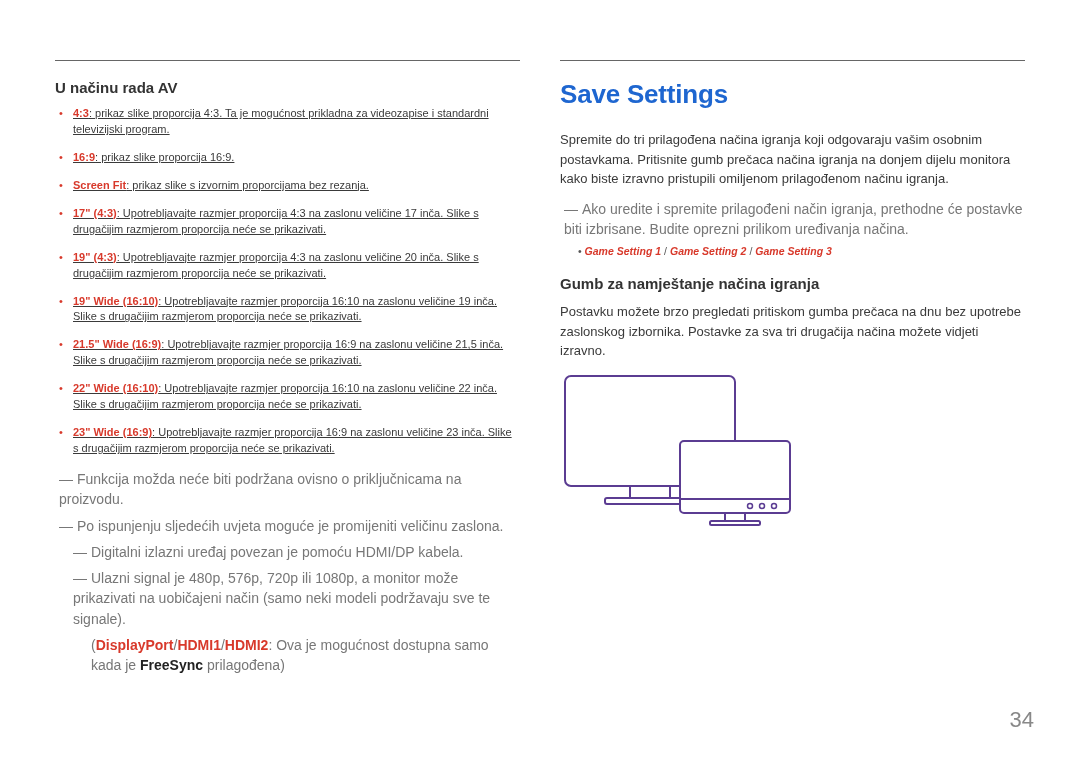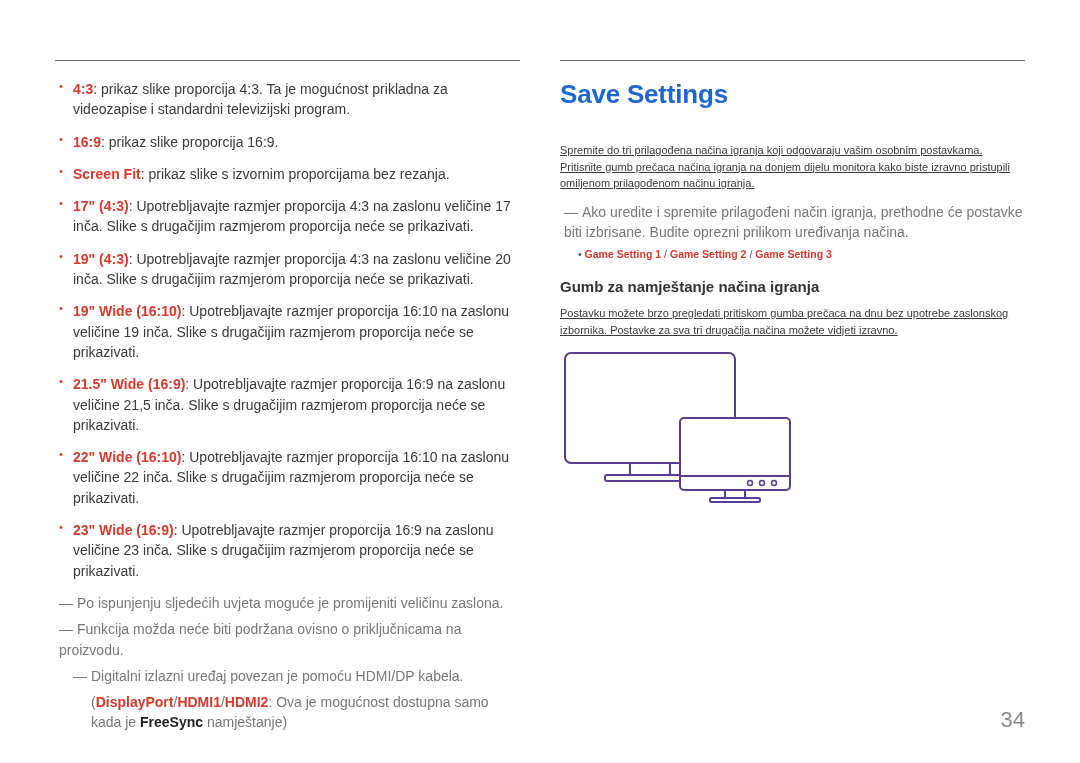--- a/index.html
+++ b/index.html
@@ -24,31 +24,32 @@
   .sub-heading {
     font-size: 15px;
     font-weight: 600;
     color: #333;
     margin-bottom: 10px;
   }
   .big-heading {
     font-size: 26px;
     font-weight: 600;
     color: #1e66d0;
-    margin-bottom: 32px;
+    margin-bottom: 20px;
     letter-spacing: -0.2px;
   }
   ul.bul { list-style: none; margin-left: 4px; }
   ul.bul > li {
     position: relative;
     padding-left: 14px;
-    font-size: 14px;
+    font-size: 11px;
     line-height: 1.45;
     margin-bottom: 12px;
     color: #3a3a3a;
+    text-decoration: underline;
   }
   ul.bul > li::before {
     content: "•";
     position: absolute;
     left: 0;
     top: 0;
     color: #d8392b;
     font-size: 11px;
   }
   .accent { color: #d8392b; font-weight: 600; }
@@ -56,66 +57,67 @@
   .tiny-note {
     font-size: 14px;
     color: #777;
     line-height: 1.45;
     margin-left: 4px;
     margin-bottom: 6px;
   }
   .tiny-note .dash { margin-right: 4px; }
   .tiny-sub { margin-left: 18px; }
   .para {
-    font-size: 11px;
+    font-size: 13px;
     line-height: 1.5;
     margin-bottom: 10px;
     color: #3a3a3a;
-    text-decoration: underline;
   }
   .options-line {
     font-size: 10.5px;
     margin-left: 18px;
     margin-bottom: 18px;
   }
-  .options-line .opt { color: #d8392b; font-weight: 600; }
+  .options-line .opt { color: #d8392b; font-weight: 600; font-style: italic; }
   .options-line .sep { color: #555; margin: 0 3px; }
   .illus {
     margin-top: 10px;
   }
   .page-num {
     position: absolute;
     bottom: 30px;
-    right: 55px;
+    right: 46px;
     font-size: 22px;
     color: #888;
   }
 </style>
 </head>
 <body>
 
 <div class="columns">
 
   <div class="col">
+    <div class="sub-heading">U načinu rada AV</div>
     <ul class="bul">
       <li><span class="accent">4:3</span><span>: prikaz slike proporcija 4:3. Ta je mogućnost prikladna za videozapise i standardni televizijski program.</span></li>
       <li><span class="accent">16:9</span><span>: prikaz slike proporcija 16:9.</span></li>
       <li><span class="accent">Screen Fit</span><span>: prikaz slike s izvornim proporcijama bez rezanja.</span></li>
       <li><span class="accent">17" (4:3)</span><span>: Upotrebljavajte razmjer proporcija 4:3 na zaslonu veličine 17 inča. Slike s drugačijim razmjerom proporcija neće se prikazivati.</span></li>
       <li><span class="accent">19" (4:3)</span><span>: Upotrebljavajte razmjer proporcija 4:3 na zaslonu veličine 20 inča. Slike s drugačijim razmjerom proporcija neće se prikazivati.</span></li>
       <li><span class="accent">19" Wide (16:10)</span><span>: Upotrebljavajte razmjer proporcija 16:10 na zaslonu veličine 19 inča. Slike s drugačijim razmjerom proporcija neće se prikazivati.</span></li>
       <li><span class="accent">21.5" Wide (16:9)</span><span>: Upotrebljavajte razmjer proporcija 16:9 na zaslonu veličine 21,5 inča. Slike s drugačijim razmjerom proporcija neće se prikazivati.</span></li>
       <li><span class="accent">22" Wide (16:10)</span><span>: Upotrebljavajte razmjer proporcija 16:10 na zaslonu veličine 22 inča. Slike s drugačijim razmjerom proporcija neće se prikazivati.</span></li>
       <li><span class="accent">23" Wide (16:9)</span><span>: Upotrebljavajte razmjer proporcija 16:9 na zaslonu veličine 23 inča. Slike s drugačijim razmjerom proporcija neće se prikazivati.</span></li>
     </ul>
 
+    <div class="tiny-note"><span class="dash">―</span><span>Funkcija možda neće biti podržana ovisno o priključnicama na proizvodu.</span></div>
     <div class="tiny-note"><span class="dash">―</span><span>Po ispunjenju sljedećih uvjeta moguće je promijeniti veličinu zaslona.</span></div>
-    <div class="tiny-note"><span class="dash">―</span><span>Funkcija možda neće biti podržana ovisno o priključnicama na proizvodu.</span></div>
     <div class="tiny-note tiny-sub"><span class="dash">―</span><span>Digitalni izlazni uređaj povezan je pomoću HDMI/DP kabela.</span></div>
-    <div class="tiny-note" style="margin-left:36px">(<span class="accent">DisplayPort</span>/<span class="accent">HDMI1</span>/<span class="accent">HDMI2</span><span>: Ova je mogućnost dostupna samo kada je </span><span class="bold">FreeSync</span><span> namještanje)</span></div>
+    <div class="tiny-note tiny-sub"><span class="dash">―</span><span>Ulazni signal je 480p, 576p, 720p ili 1080p, a monitor može prikazivati na uobičajeni način (samo neki modeli podržavaju sve te signale).</span></div>
+    <div class="tiny-note" style="margin-left:36px">(<span class="accent">DisplayPort</span>/<span class="accent">HDMI1</span>/<span class="accent">HDMI2</span><span>: Ova je mogućnost dostupna samo kada je </span><span class="bold">FreeSync</span><span> prilagođena)</span></div>
   </div>
 
   <div class="col">
     <div class="big-heading">Save Settings</div>
     <div class="para">Spremite do tri prilagođena načina igranja koji odgovaraju vašim osobnim postavkama. Pritisnite gumb prečaca načina igranja na donjem dijelu monitora kako biste izravno pristupili omiljenom prilagođenom načinu igranja.</div>
     <div class="tiny-note"><span class="dash">―</span><span>Ako uredite i spremite prilagođeni način igranja, prethodne će postavke biti izbrisane. Budite oprezni prilikom uređivanja načina.</span></div>
     <div class="options-line">
       <span style="color:#555">•</span>
       <span class="opt">Game Setting 1</span><span class="sep">/</span><span class="opt">Game Setting 2</span><span class="sep">/</span><span class="opt">Game Setting 3</span>
     </div>

